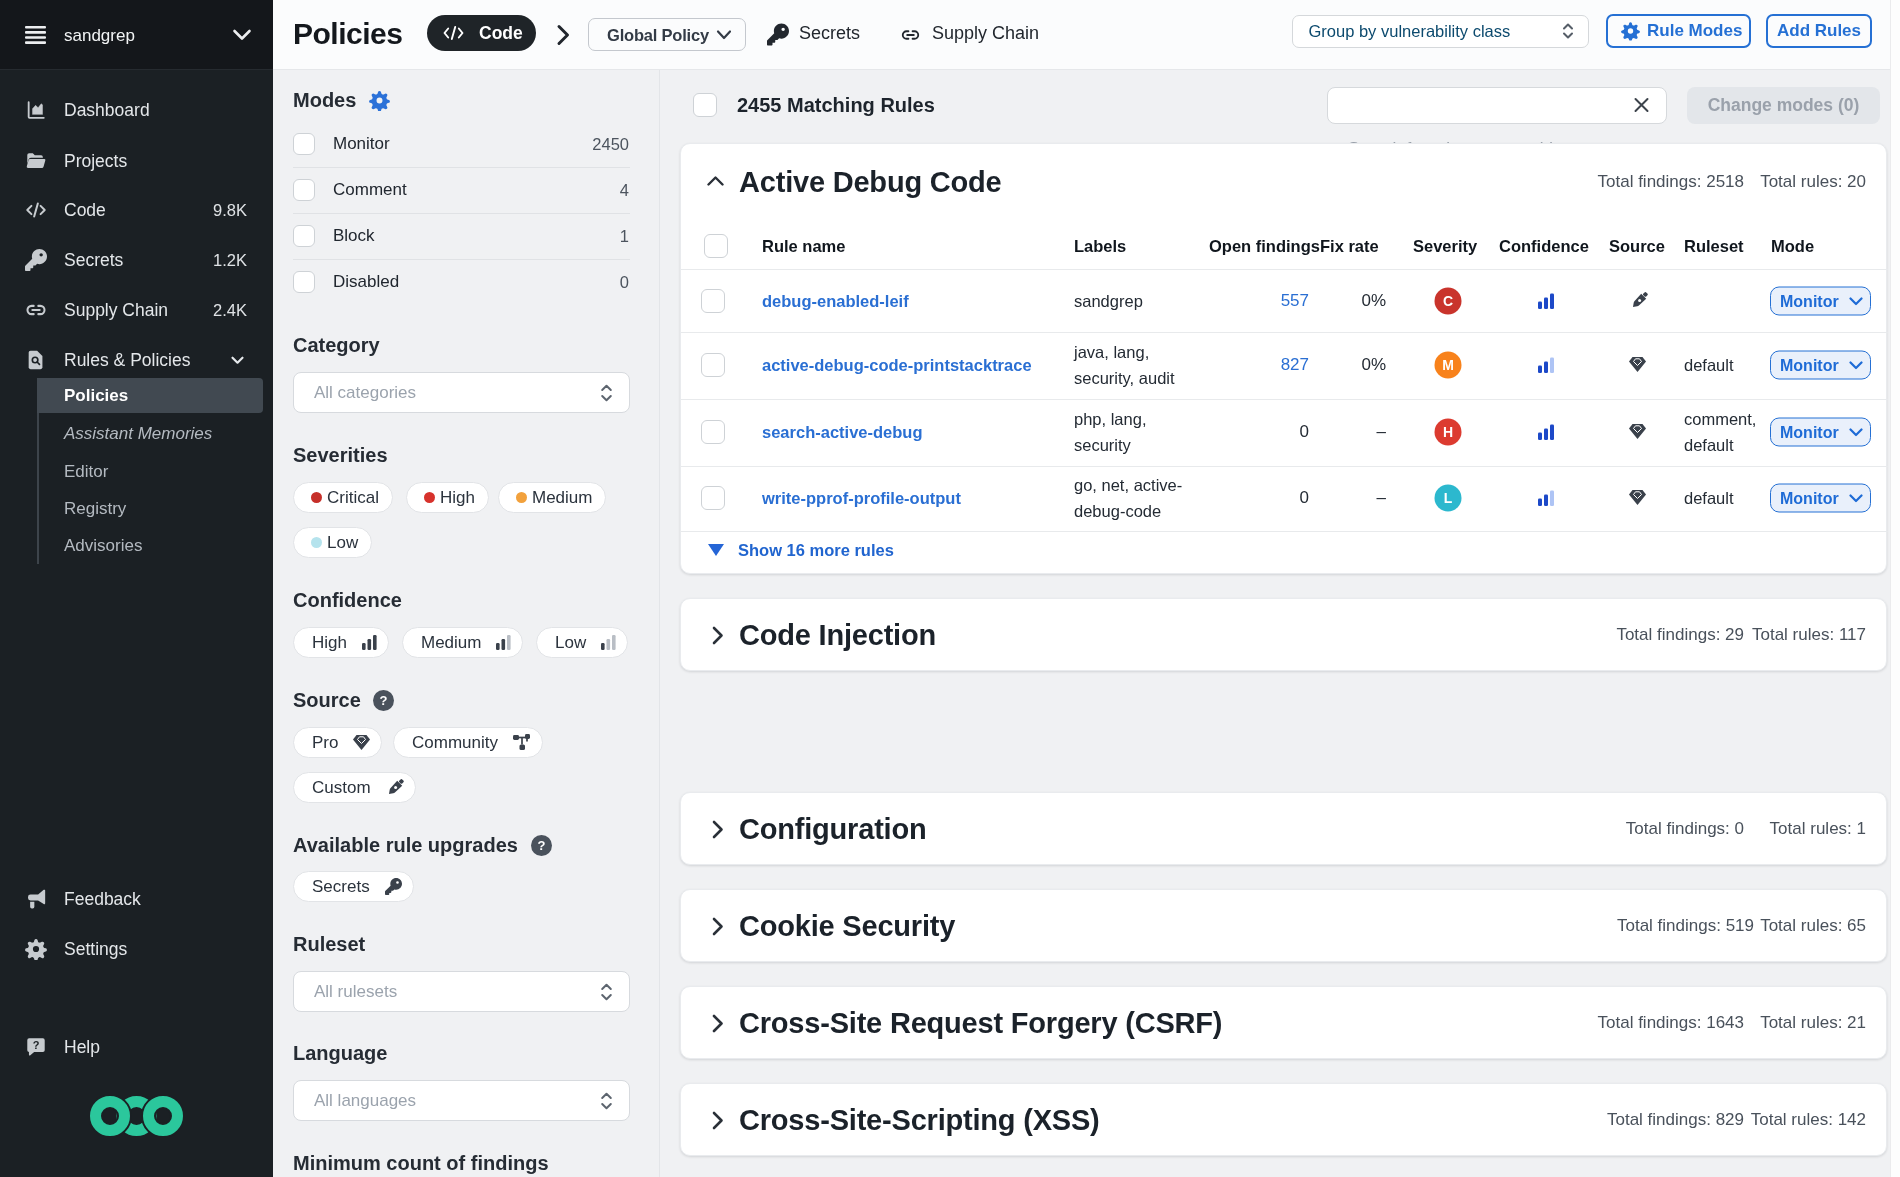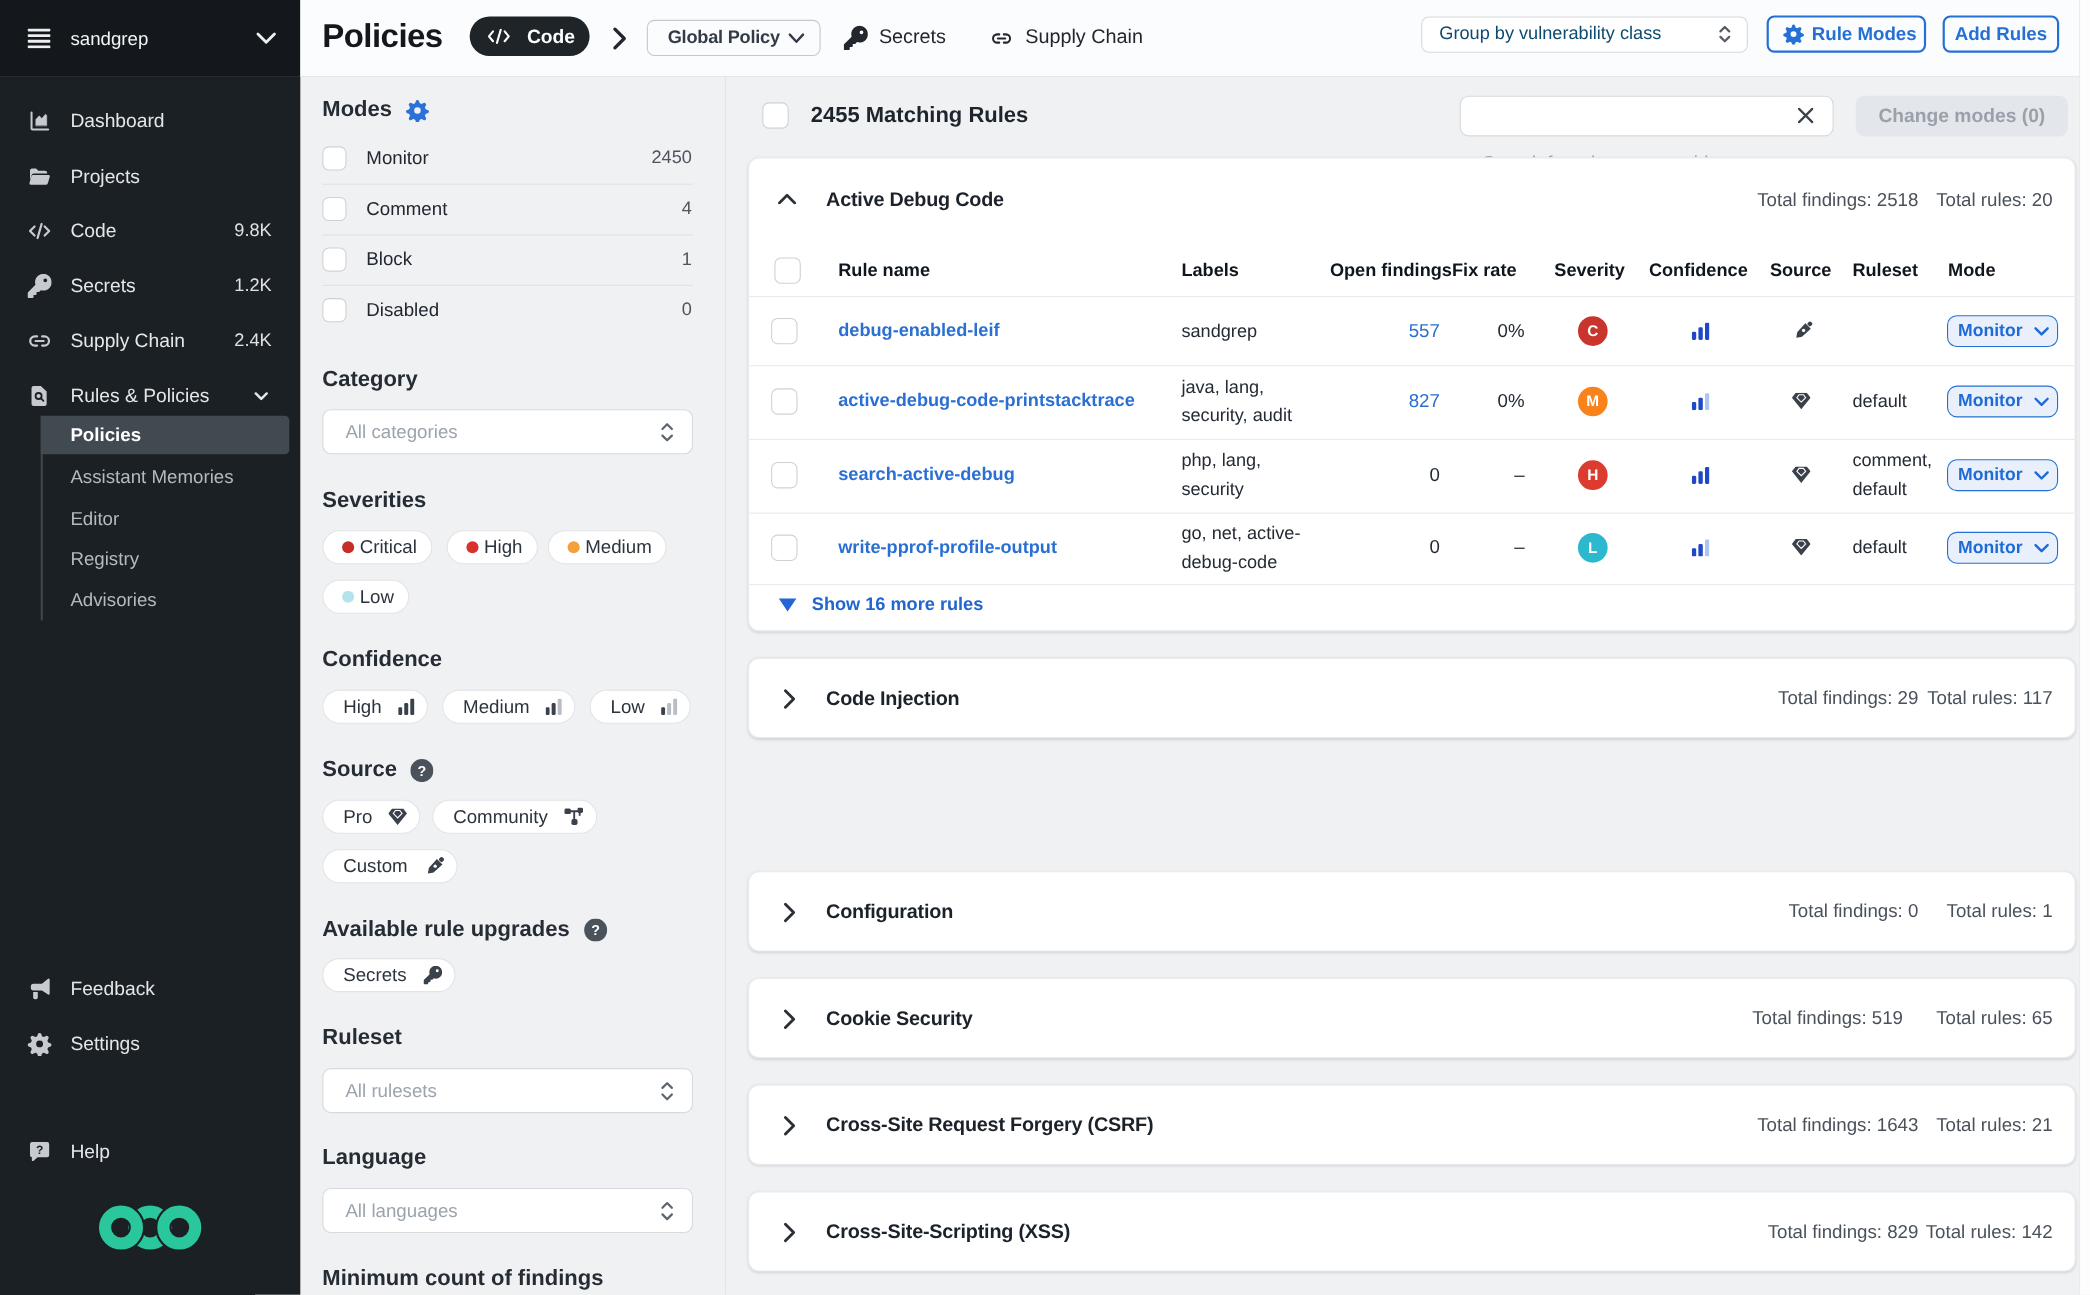--- a/index.html
+++ b/index.html
@@ -32,42 +32,42 @@
 .fdiv { position:absolute; left:20px; width:337px; height:1px; background:#e0e2e5; }
 .fselect { position:absolute; left:20px; width:337px; height:41px; background:#fff; border:1px solid #d7dade; border-radius:8px; }
 .fselect span { position:absolute; left:20px; top:50%; transform:translateY(-50%); font-size:17px; color:#9ba3ad; }
 .chip { position:absolute; height:31px; background:#fff; border:1px solid #e2e4e7; border-radius:16px; display:flex; align-items:center; padding:0 13px 0 17px; gap:5px; }
 .ichip { padding:0 11px 0 18px; gap:15px; }
 .chip .t { font-size:17px; color:#2b333d; }
 .dot { width:11px; height:11px; border-radius:50%; }
 
 #main { position:absolute; left:661px; top:70px; width:1229px; height:1107px; }
 .card { position:absolute; left:19px; width:1207px; background:#fff; border:1px solid #e9ebee; border-radius:10px; box-shadow:0 1px 2.5px rgba(27,36,44,0.14); }
-.ctitle { position:absolute; left:70px; transform:translateY(-50%); font-size:18px; font-weight:bold; color:#1b222a; letter-spacing:-0.2px; }
+.ctitle { position:absolute; left:58px; transform:translateY(-50%); font-size:29px; font-weight:bold; color:#1b222a; letter-spacing:-0.2px; }
 .ctots { position:absolute; transform:translateY(-50%); font-size:17px; color:#49515b; }
 .thead { position:absolute; font-size:16.5px; font-weight:bold; color:#10161d; transform:translateY(-50%); }
 .rname { position:absolute; font-size:16.5px; font-weight:bold; color:#2a6fd3; transform:translateY(-50%); }
 .lab { position:absolute; font-size:16.5px; color:#242b34; line-height:26px; }
 .num { position:absolute; font-size:17px; color:#242b34; text-align:right; transform:translateY(-50%); }
 .bnum { color:#2a6fd3; }
 .sev { position:absolute; width:27px; height:27px; border-radius:50%; transform:translate(-50%,-50%); color:#fff; font-size:14px; font-weight:bold; text-align:center; line-height:27px; }
 .rdiv { position:absolute; left:0; width:1207px; height:1px; background:#e8eaec; }
 .monbtn { position:absolute; left:1089px; width:101px; height:29px; transform:translateY(-50%); background:#e9f0fb; border:1.5px solid #2570d4; border-radius:9px; }
 .monbtn span { position:absolute; left:9px; top:50%; transform:translateY(-50%); font-size:16px; font-weight:bold; color:#1e6bd6; }
 .rstext { position:absolute; font-size:16.5px; color:#242b34; line-height:26px; }
 #scrollstrip { position:absolute; left:1890px; top:0; width:10px; height:1177px; background:#fdfdfd; border-left:1px solid #ebebed; }
 </style>
 </head>
 <body>
 <div id="sidebar">
   <div id="rail"></div>
   <div id="selpol">
       <span>Policies</span>
     </div>
-  <div class="subitem" style="top:434px;">Assistant Memories</div>
+  <div class="subitem" style="top:434px;font-style:italic;">Assistant Memories</div>
   <div class="subitem" style="top:472px;">Editor</div>
   <div class="subitem" style="top:509px;">Registry</div>
   <div class="subitem" style="top:546px;">Advisories</div>
 
   <div class="navitem" style="top:90px;">
     <svg class="ic" viewBox="0 0 24 24" fill="none" stroke="#c7cbcf" stroke-width="2" stroke-linecap="round" stroke-linejoin="round">
         <path d="M4 3.5v16a1 1 0 0 0 1 1h15.5"></path>
         <path d="M8.2 16.5v-6l3.4-3.6 2.7 2.7 3.4-4.4 1.4 1.2v10.1z" fill="#c7cbcf" stroke="#c7cbcf" stroke-width="0.5"></path>
       </svg>
     <span class="lbl">Dashboard</span>
@@ -495,21 +495,21 @@
       </svg>
     <div class="ctitle" style="top:36px;">Configuration</div>
     <div class="ctots" style="top:36px;right:142px;">Total findings: 0</div>
     <div class="ctots" style="top:36px;right:20px;">Total rules: 1</div>
   </div>
   <div class="card" style="top:819px;height:72.5px;">
     <svg style="position:absolute;left:31px;top:27px;" width="12" height="19" viewBox="0 0 12 19" fill="none" stroke="#2a3038" stroke-width="2.6" stroke-linecap="round" stroke-linejoin="round">
         <path d="M2 2l7.5 7.5L2 17"></path>
       </svg>
     <div class="ctitle" style="top:36px;">Cookie Security</div>
-    <div class="ctots" style="top:36px;right:156px;text-align:center;">Total findings: 519</div>
+    <div class="ctots" style="top:36px;right:132px;text-align:center;">Total findings: 519</div>
     <div class="ctots" style="top:36px;right:20px;">Total rules: 65</div>
   </div>
   <div class="card" style="top:916px;height:72.5px;">
     <svg style="position:absolute;left:31px;top:27px;" width="12" height="19" viewBox="0 0 12 19" fill="none" stroke="#2a3038" stroke-width="2.6" stroke-linecap="round" stroke-linejoin="round">
         <path d="M2 2l7.5 7.5L2 17"></path>
       </svg>
     <div class="ctitle" style="top:36px;">Cross-Site Request Forgery (CSRF)</div>
     <div class="ctots" style="top:36px;right:142px;">Total findings: 1643</div>
     <div class="ctots" style="top:36px;right:20px;">Total rules: 21</div>
   </div>

